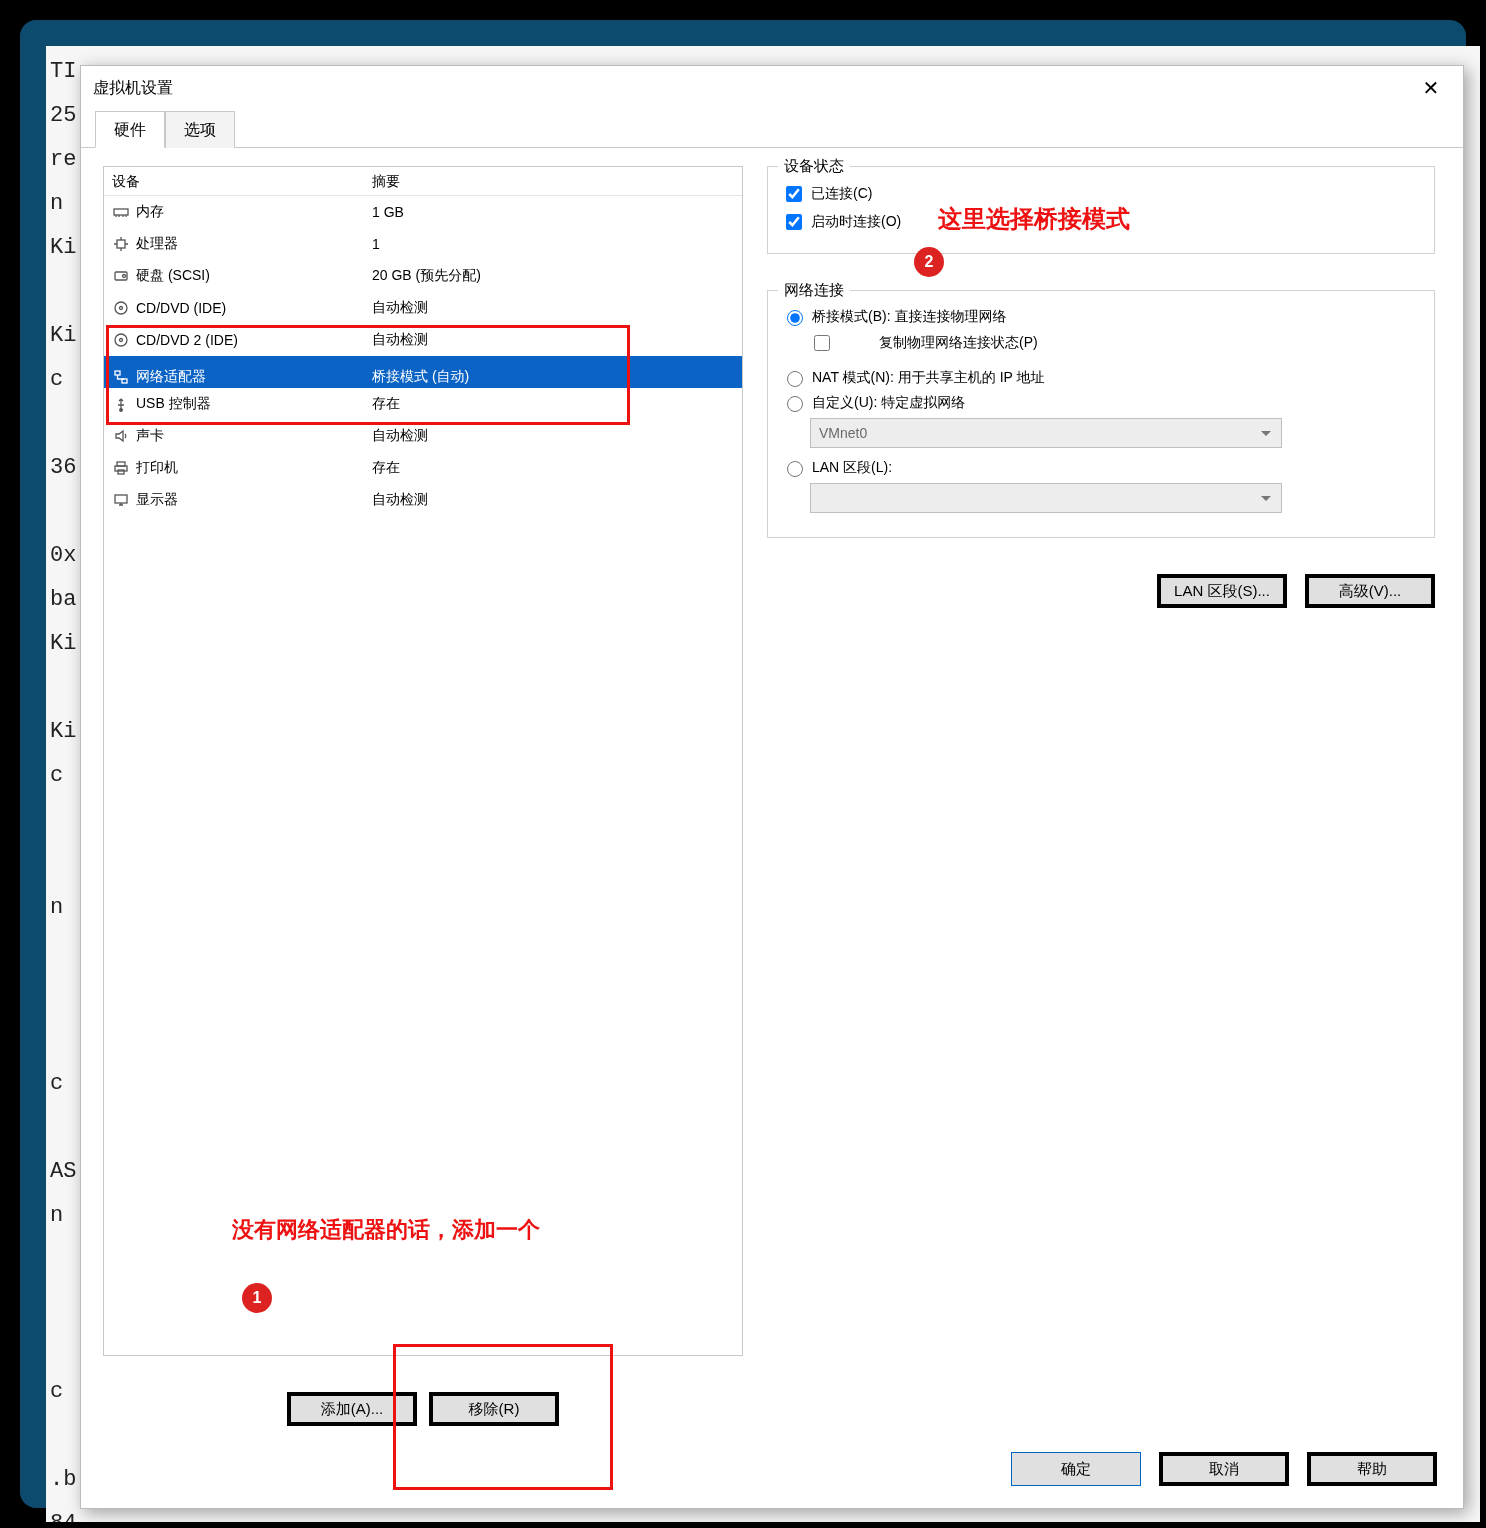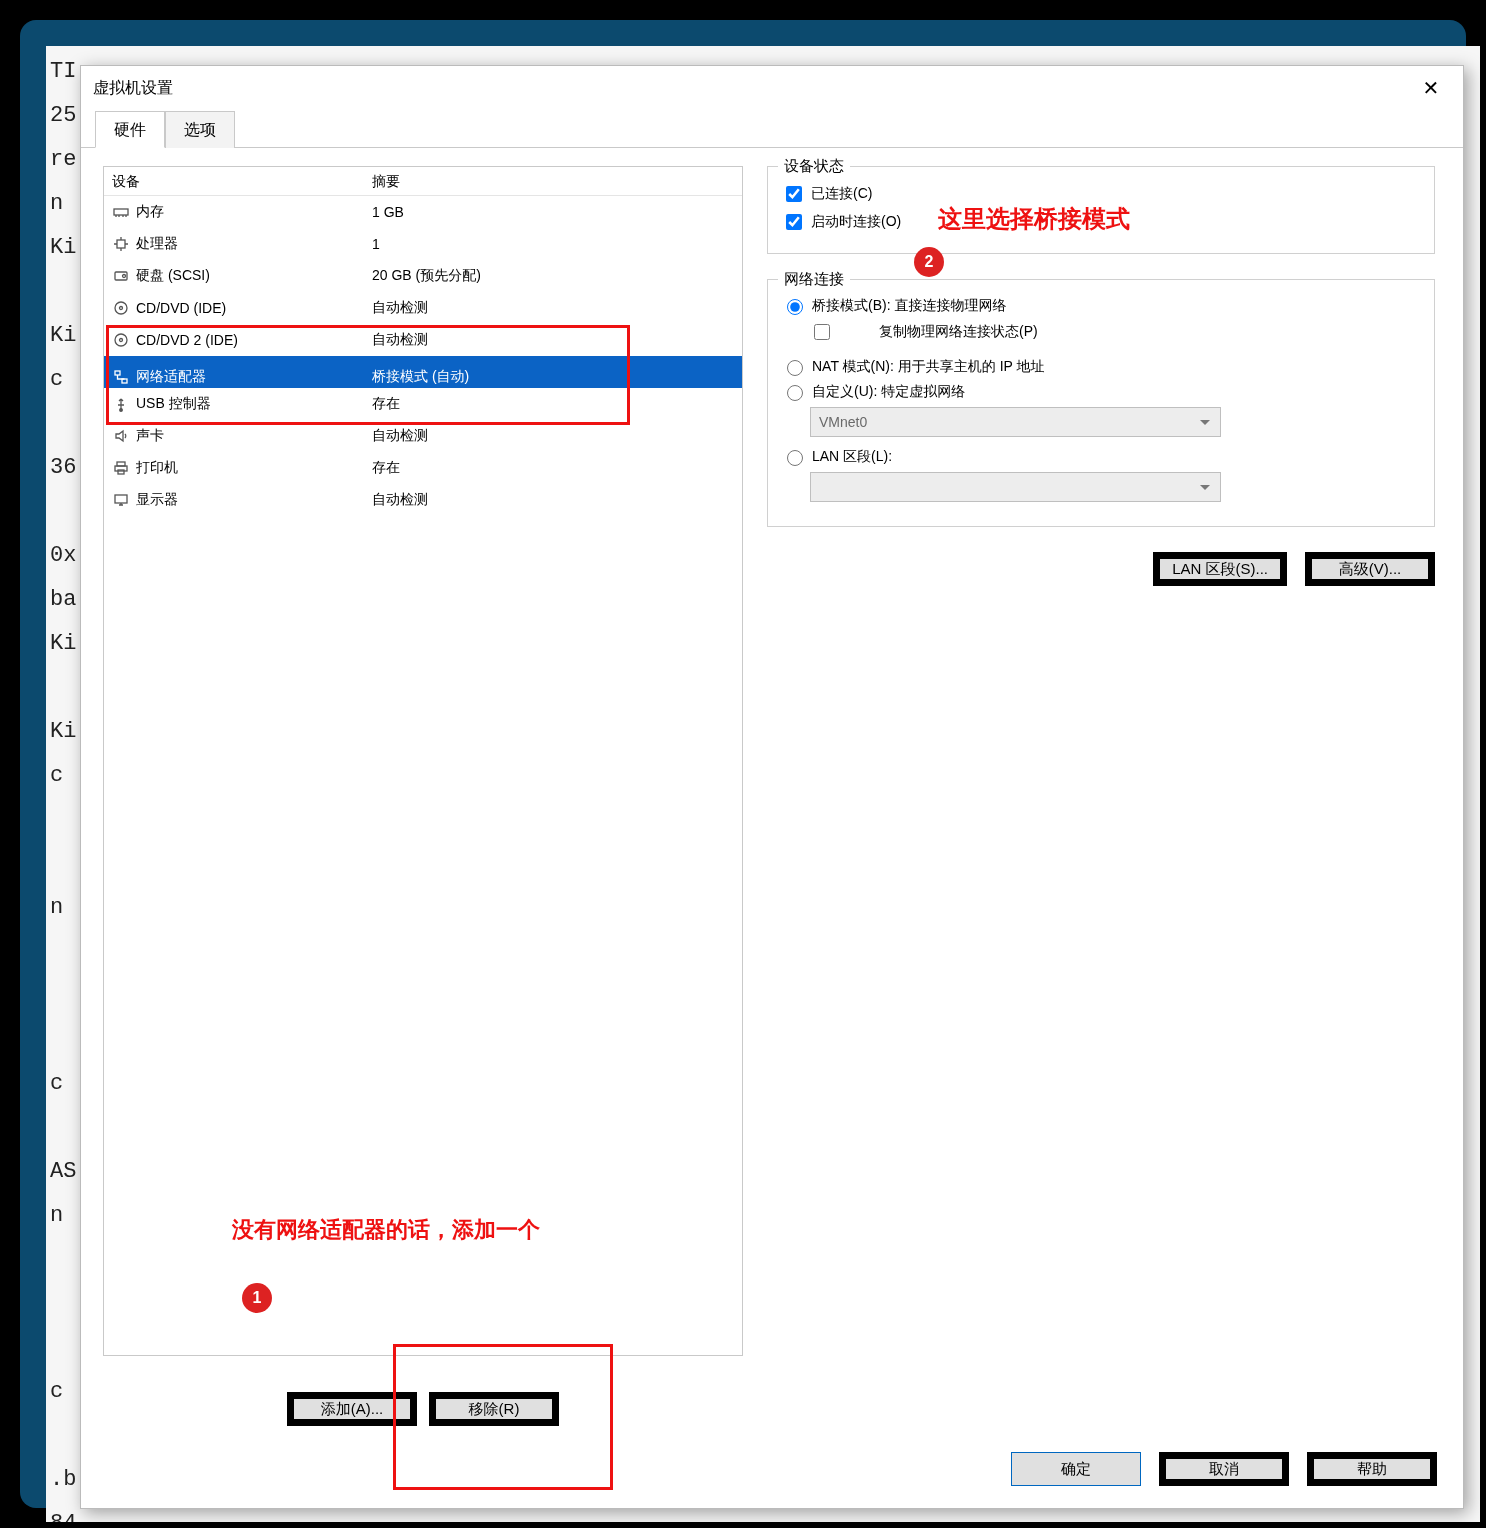--- a/index.html
+++ b/index.html
@@ -28,30 +28,30 @@
   .hw-row { display:flex; align-items:center; padding:2px 8px; height:32px; font-size:16px; }
   .hw-row.selected { background:#0b63c5; color:#fff;align-items:flex-end; }
   .hw-row .col-dev { width:260px; display:flex; align-items:center; gap:6px; }
   .hw-row .ico { width:18px; height:18px; display:inline-flex; align-items:center; justify-content:center; }
   .hw-row .ico svg { width:16px; height:16px; }
   .annot-box1 { position:absolute; border:3px solid #e11; pointer-events:none; }
   .annot-text { color:#e11; font-size:22px; font-weight:600; }
   .annot-badge { width:30px; height:30px; border-radius:50%; background:#d22; color:#fff; display:flex; align-items:center; justify-content:center; font-size:16px; font-weight:bold; }
 
   .left-buttons { display:flex; justify-content:center; gap:12px; padding:36px 0 0; }
-  .winbtn { min-width:130px; height:34px; background:#e0e0e0; border:7px solid #000000; padding:0 12px; font-size:15px; }
+  .winbtn { min-width:130px; height:34px; background:#e0e0e0; border:4px solid #000000; padding:0 12px; font-size:15px; }
   .winbtn.default { border:1.5px solid #0067c0; }
 
   
   .right { flex:1; padding-right:6px; }
-  .fieldset { border:1px solid #d0d0d0; margin-bottom:25px; padding:10px 14px 14px; position:relative; }
+  .fieldset { border:1px solid #d0d0d0; margin-bottom:36px; padding:10px 14px 14px; position:relative; }
   .fieldset > .legend { position:absolute; top:-10px; left:10px; background:#fff; padding:0 6px; font-size:15px; }
   .check-row, .radio-row { display:flex; align-items:center; gap:6px; margin:6px 0; font-size:16px; }
   .indent { margin-left:28px;gap:46px; }
-  .select-fake { width:411px; height:30px; background:#ededed; border:1px solid #bfbfbf; display:flex; align-items:center; padding:0 8px; color:#6a6a6a; margin:6px 0 10px 28px; position:relative; }
+  .select-fake { width:472px; height:30px; background:#ededed; border:1px solid #bfbfbf; display:flex; align-items:center; padding:0 8px; color:#6a6a6a; margin:6px 0 10px 28px; position:relative; }
   .select-fake::after { content:""; position:absolute; right:10px; top:12px; border:5px solid transparent; border-top-color:#777; }
   .right-buttons { display:flex; justify-content:flex-end; gap:18px; margin-top:14px; }
 
   
   .footer { position:absolute; right:26px; bottom:22px; display:flex; gap:18px; }
 
   input[type=checkbox], input[type=radio]{ width:16px; height:16px; }
 </style>
 </head>
 <body>

